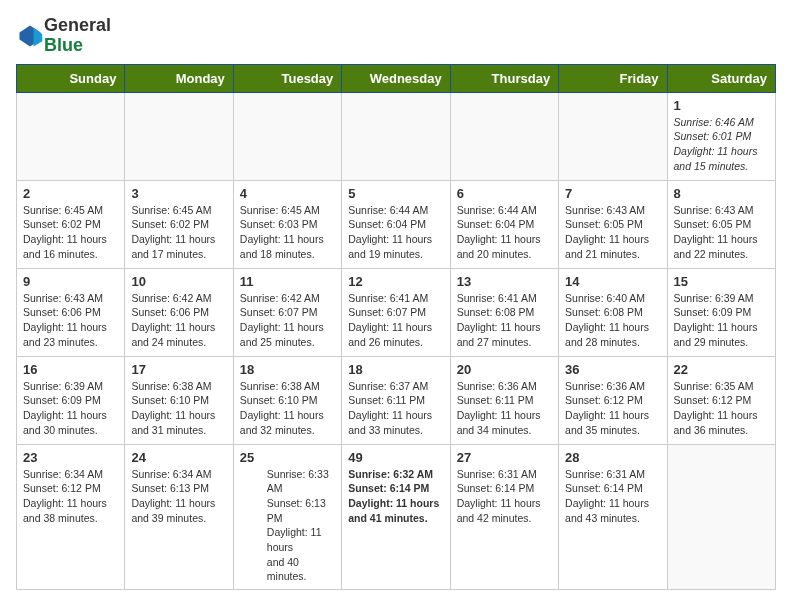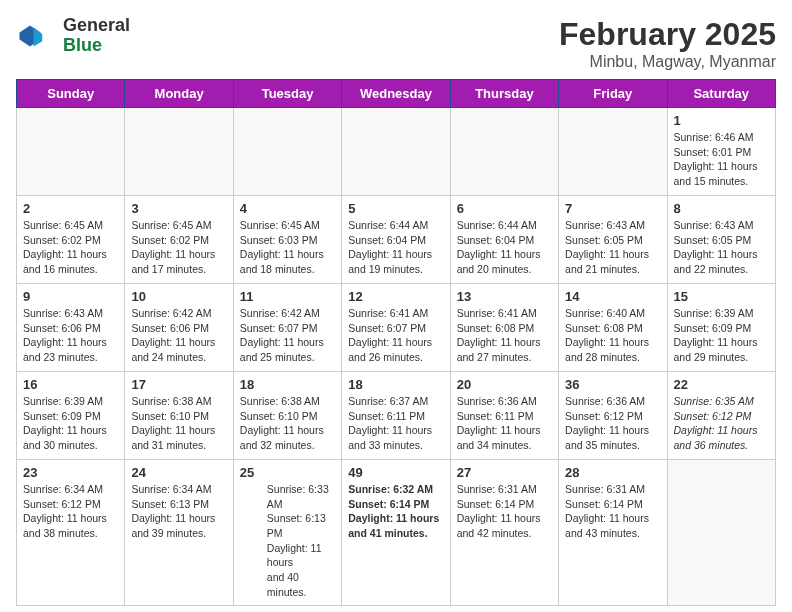--- a/index.html
+++ b/index.html
@@ -12,21 +12,21 @@
     }
     .header-area {
       display: flex;
       justify-content: space-between;
       align-items: flex-start;
       margin-bottom: 8px;
     }
     .logo {
       display: flex;
       align-items: center;
-      gap: 19px;
+      gap: 0;
     }
     .logo-text {
       font-size: 18px;
       font-weight: bold;
       line-height: 1.1;
     }
     .logo-general { color: #333; }
     .logo-blue { color: #15803d; }
     .logo-icon {
       width: 28px;
@@ -43,23 +43,23 @@
     .location-title {
       font-size: 16px;
       color: #555;
     }
     .calendar {
       width: 100%;
       border-collapse: collapse;
       border: 1px solid #ccc;
     }
     .calendar th {
-      background-color: #a21caf;
+      background-color: #4d7c0f;
       color: #fff;
-      text-align: center;
+      text-align: right;
       padding: 6px 8px;
       font-size: 13px;
       border: 1px solid #1a4f8f;
     }
     .calendar td {
       vertical-align: top;
       border: 1px solid #ccc;
       padding: 5px 6px;
       width: calc(100% / 7);
       min-height: 80px;
@@ -93,24 +93,20 @@
   <div class="logo">
     <svg class="logo-icon" viewBox="0 0 32 32">
       <polygon points="16,4 28,12 28,20 16,28 4,20 4,12" fill="#2563a8"></polygon>
       <polygon points="20,6 30,14 30,22 20,28" fill="#1a9bd4"></polygon>
     </svg>
     <div class="logo-text">
       <span class="logo-general">General</span><br>
       <span class="logo-blue">Blue</span>
     </div>
   </div>
-  <div class="title-area">
-    <div class="month-title">February 2025</div>
-    <div class="location-title">Minbu, Magway, Myanmar</div>
-  </div>
 </div>
 
 <table class="calendar">
   <thead>
     <tr>
     <th>Sunday</th>
         <th>Monday</th>
         <th>Tuesday</th>
         <th>Wednesday</th>
         <th>Thursday</th>
@@ -121,21 +117,21 @@
   <tbody id="calendar-body">
   <tr class="week-row">
         <td class="empty"></td>
         <td class="empty"></td>
         <td class="empty"></td>
         <td class="empty"></td>
         <td class="empty"></td>
         <td class="empty"></td>
         <td>
           <span class="day-number">1</span>
-          <div class="day-info" style="white-space: pre-line;">Sunrise: 6:46 AM
+          <div class="day-info" style="white-space: pre-line; font-style: italic;">Sunrise: 6:46 AM
 Sunset: 6:01 PM
 Daylight: 11 hours
 and 15 minutes.</div>
         </td>
       </tr>
       <tr class="week-row">
         <td>
           <span class="day-number">2</span>
           <div class="day-info" style="white-space: pre-line;">Sunrise: 6:45 AM
 Sunset: 6:02 PM
@@ -274,21 +270,21 @@
         </td>
         <td>
           <span class="day-number">36</span>
           <div class="day-info" style="white-space: pre-line;">Sunrise: 6:36 AM
 Sunset: 6:12 PM
 Daylight: 11 hours
 and 35 minutes.</div>
         </td>
         <td>
           <span class="day-number">22</span>
-          <div class="day-info" style="white-space: pre-line; font-style: italic;">Sunrise: 6:35 AM
+          <div class="day-info" style="white-space: pre-line;">Sunrise: 6:35 AM
 Sunset: 6:12 PM
 Daylight: 11 hours
 and 36 minutes.</div>
         </td>
       </tr>
       <tr class="week-row">
         <td>
           <span class="day-number">23</span>
           <div class="day-info" style="white-space: pre-line;">Sunrise: 6:34 AM
 Sunset: 6:12 PM

